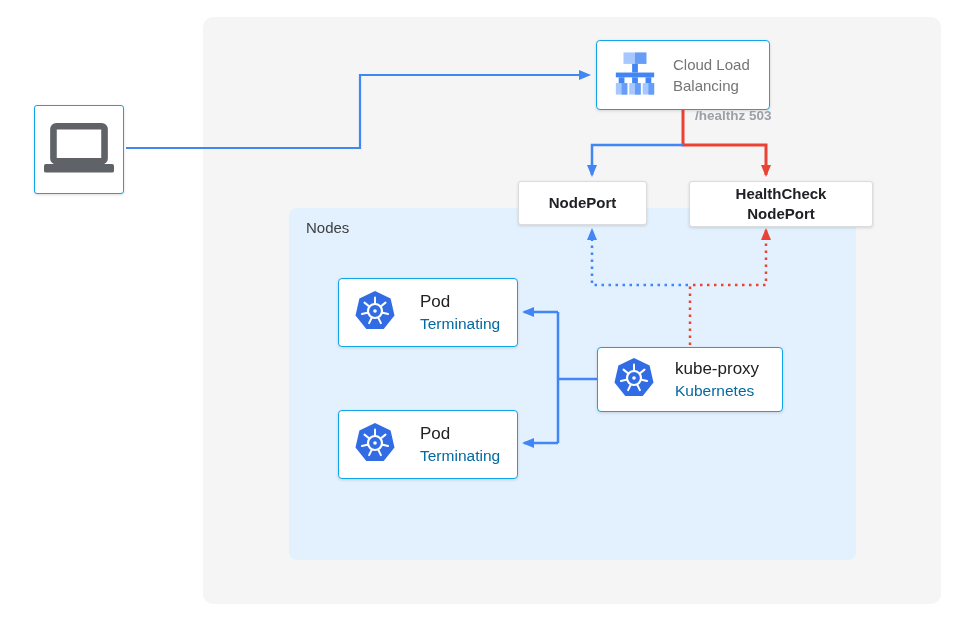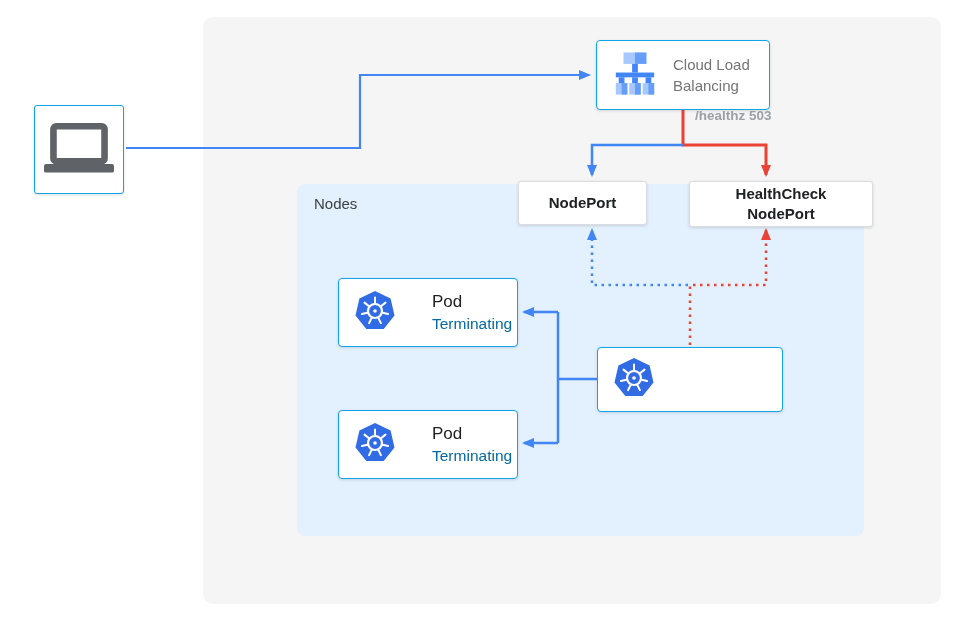--- a/index.html
+++ b/index.html
@@ -1,37 +1,37 @@
 <!DOCTYPE html>
 <html><head>
 <meta charset="utf-8">
 <style>
   html,body{margin:0;padding:0;background:#ffffff;font-family:"Liberation Sans",sans-serif;}
   .stage{position:relative;width:965px;height:623px;background:#ffffff;overflow:hidden;}
 
   .panel{position:absolute;left:203px;top:17px;width:738px;height:587px;background:#F5F5F5;border-radius:10px;}
-  .nodes{position:absolute;left:289px;top:184px;width:567px;height:352px;background:#E3F0FD;border-radius:8px;margin-left:8px;}
+  .nodes{position:absolute;left:289px;top:208px;width:567px;height:352px;background:#E3F0FD;border-radius:8px;}
   .nodes-label{position:absolute;left:17px;top:11px;font-size:15px;color:#3C4043;}
 
   .card{position:absolute;background:#ffffff;border:1px solid #0ea5e9;border-radius:4px;
         box-shadow:0 1px 3px rgba(60,64,67,0.18);box-sizing:border-box;}
 
   .client-card{left:34px;top:105px;width:90px;height:89px;display:flex;align-items:center;justify-content:center;border-radius:3px;}
 
   .clb-card{left:596px;top:40px;width:174px;height:70px;display:flex;align-items:center;gap:15px;padding-left:15px;}
   .clb-label{font-size:15px;line-height:1.4;color:#757575;width:92px;}
 
   .port-card{top:181px;height:44px;display:flex;align-items:center;justify-content:center;
              border:1px solid #DADCE0;border-radius:3px;font-weight:700;font-size:15px;color:#202124;
              text-align:center;line-height:1.35;}
   .nodeport-card{left:518px;width:129px;}
   .hc-card{left:689px;width:184px;height:46px;}
   .hc-card .port-text{width:110px;}
 
-  .svc-card{display:flex;align-items:center;gap:36px;padding-left:15px;}
+  .svc-card{display:flex;align-items:center;gap:24px;padding-left:15px;}
   .pod1-card{left:338px;top:278px;width:180px;height:69px;}
   .pod2-card{left:338px;top:410px;width:180px;height:69px;}
   .kproxy-card{left:597px;top:347px;width:186px;height:65px;gap:20px;}
   .svc-title{font-size:17px;color:#212121;line-height:1.35;}
   .svc-sub{font-size:15.5px;color:#0369a1;line-height:1.35;}
 
   .healthz{position:absolute;left:695px;top:108px;font-size:13.5px;font-weight:700;color:#9AA0A6;}
 
   .lines{position:absolute;left:0;top:0;z-index:2;pointer-events:none;}
   .card,.healthz{z-index:3;}
@@ -164,15 +164,19 @@
           <line x1="21" y1="21" x2="34.1" y2="24"></line>
           <line x1="21" y1="21" x2="26.9" y2="33.1"></line>
           <line x1="21" y1="21" x2="15.1" y2="33.1"></line>
           <line x1="21" y1="21" x2="7.9" y2="24"></line>
           <line x1="21" y1="21" x2="10.5" y2="12.6"></line>
         </g>
         <circle cx="21" cy="21" r="7" fill="#326CE5" stroke="#ffffff" stroke-width="2.2"></circle>
         <circle cx="21" cy="21" r="1.8" fill="#ffffff"></circle>
       </svg>
     </span>
+    <span>
+      <div class="svc-title">kube-proxy</div>
+      <div class="svc-sub">Kubernetes</div>
+    </span>
   </div>
 
 </div>
 
 </body></html>

